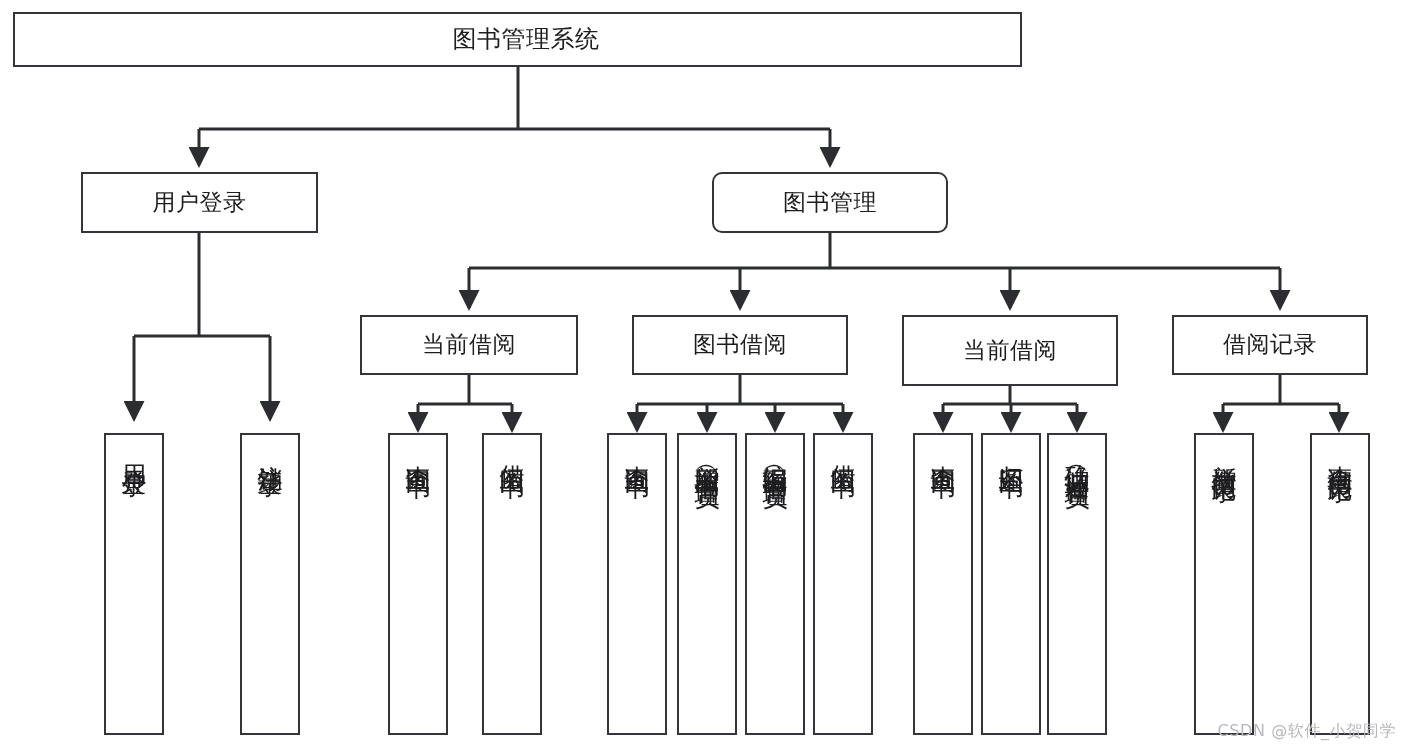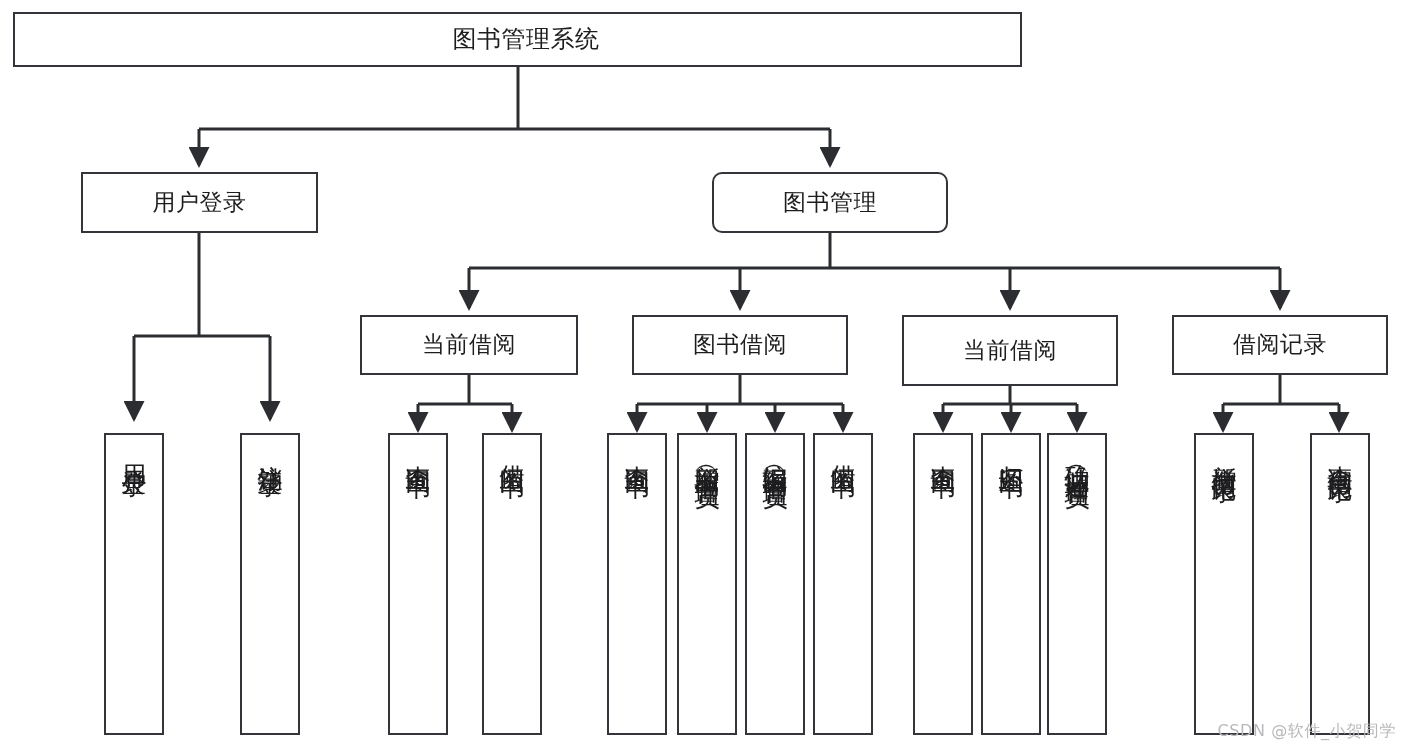--- a/index.html
+++ b/index.html
@@ -144,21 +144,21 @@
 
   <div class="node horiz" style="left:360px; top:315px; width:218px; height:60px;">
     <span class="label">当前借阅</span>
   </div>
   <div class="node horiz" style="left:632px; top:315px; width:216px; height:60px;">
     <span class="label">图书借阅</span>
   </div>
   <div class="node horiz" style="left:902px; top:315px; width:216px; height:71px;">
     <span class="label">当前借阅</span>
   </div>
-  <div class="node horiz" style="left:1172px; top:315px; width:216px; height:60px;">
+  <div class="node horiz" style="left:1172px; top:315px; width:196px; height:60px;">
     <span class="label">借阅记录</span>
   </div>
 
   <div class="node vert" style="left:104px; top:433px; width:60px; height:302px;">
     <span class="label">用户登录</span>
   </div>
   <div class="node vert" style="left:240px; top:433px; width:60px; height:302px;">
     <span class="label">注销登录</span>
   </div>
 

